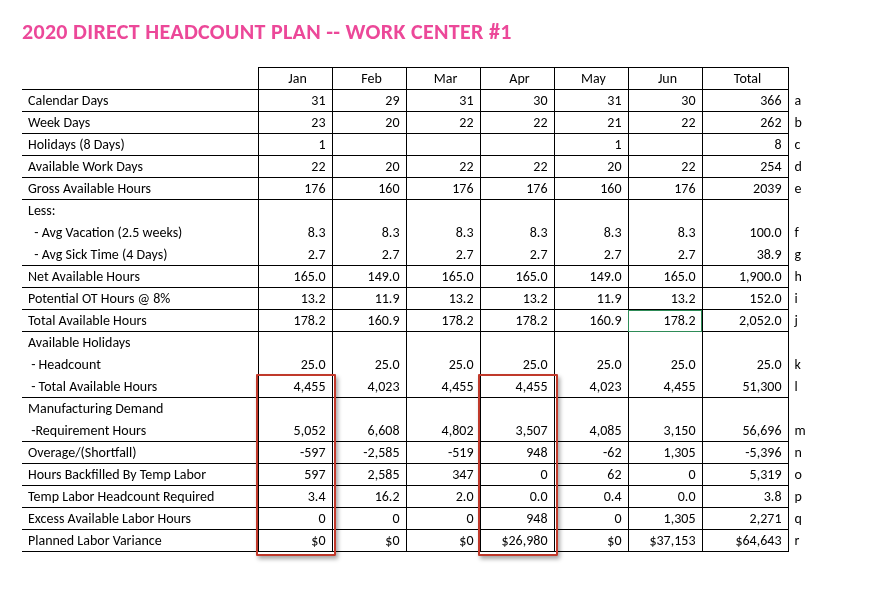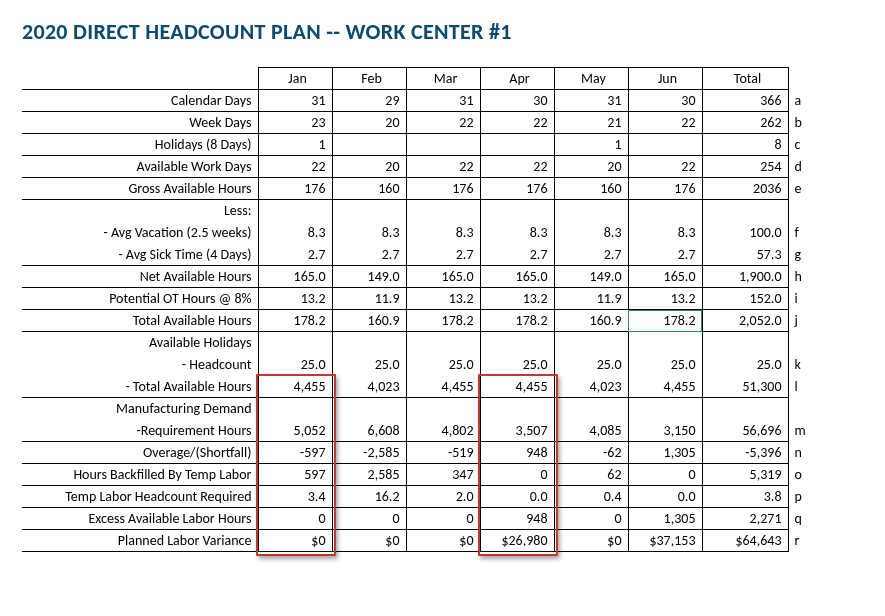--- a/index.html
+++ b/index.html
@@ -8,34 +8,34 @@
     color: #000;
     background: #fff;
     margin: 0;
     padding: 18px 22px;
   }
   h1 {
     font-size: 22px;
     font-weight: bold;
     margin: 0 0 22px 0;
     letter-spacing: 0.3px;
-    color: #0c4a6e;
+    color: #ec4899;
   }
   .plan {
     border-collapse: collapse;
     table-layout: fixed;
   }
   .plan td, .plan th {
     padding: 2px 6px;
     font-size: 14px;
     height: 22px;
     box-sizing: border-box;
     vertical-align: middle;
   }
-  .lbl   { width: 236px; text-align: right;  border: 1px solid #000; border-left: none; }
+  .lbl   { width: 236px; text-align: left;  border: 1px solid #000; border-left: none; }
   .m     { width: 74px;  text-align: right; border: 1px solid #000; }
   .tot   { width: 86px;  text-align: right; border: 1px solid #000; margin-left: 30px; }
   .note  { width: 18px;  text-align: left;  border: none; font-size: 13px; padding-left: 2px; }
   .plan thead th.m, .plan thead th.tot { text-align: center; font-weight: normal; padding-left: 11px; }
   .plan thead th.lbl { border-top: none; }
 
   
   .vonly td.lbl, .vonly td.m, .vonly td.tot {
     border-top: none;
     border-bottom: none;
@@ -126,21 +126,21 @@
           <td class="note">d</td>
         </tr>
         <tr class="" id="row-gross_hours">
           <td class="lbl">Gross Available Hours</td>
           <td class="m">176</td>
           <td class="m">160</td>
           <td class="m">176</td>
           <td class="m">176</td>
           <td class="m">160</td>
           <td class="m">176</td>
-          <td class="tot">2036</td>
+          <td class="tot">2039</td>
           <td class="note">e</td>
         </tr>
         <tr class="vonly btop" id="row-less">
           <td class="lbl">Less:</td>
           <td class="m"></td>
           <td class="m"></td>
           <td class="m"></td>
           <td class="m"></td>
           <td class="m"></td>
           <td class="m"></td>
@@ -159,21 +159,21 @@
           <td class="note">f</td>
         </tr>
         <tr class="vonly" id="row-avg_sick">
           <td class="lbl">&nbsp;&nbsp;- Avg Sick Time (4 Days)</td>
           <td class="m">2.7</td>
           <td class="m">2.7</td>
           <td class="m">2.7</td>
           <td class="m">2.7</td>
           <td class="m">2.7</td>
           <td class="m">2.7</td>
-          <td class="tot">57.3</td>
+          <td class="tot">38.9</td>
           <td class="note">g</td>
         </tr>
         <tr class="" id="row-net_hours">
           <td class="lbl">Net Available Hours</td>
           <td class="m">165.0</td>
           <td class="m">149.0</td>
           <td class="m">165.0</td>
           <td class="m">165.0</td>
           <td class="m">149.0</td>
           <td class="m">165.0</td>

